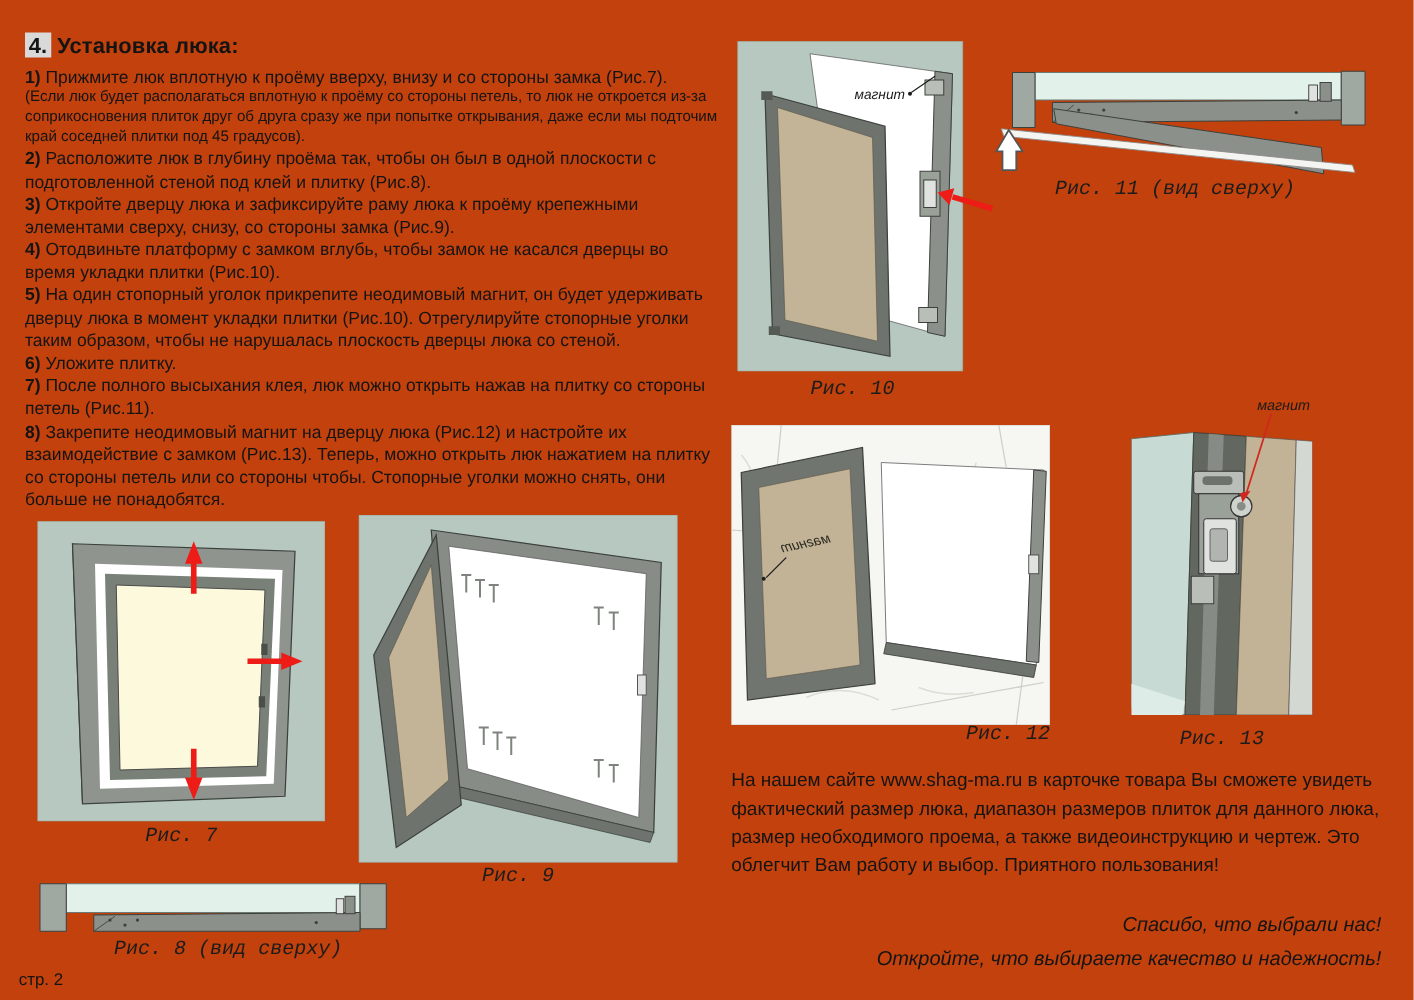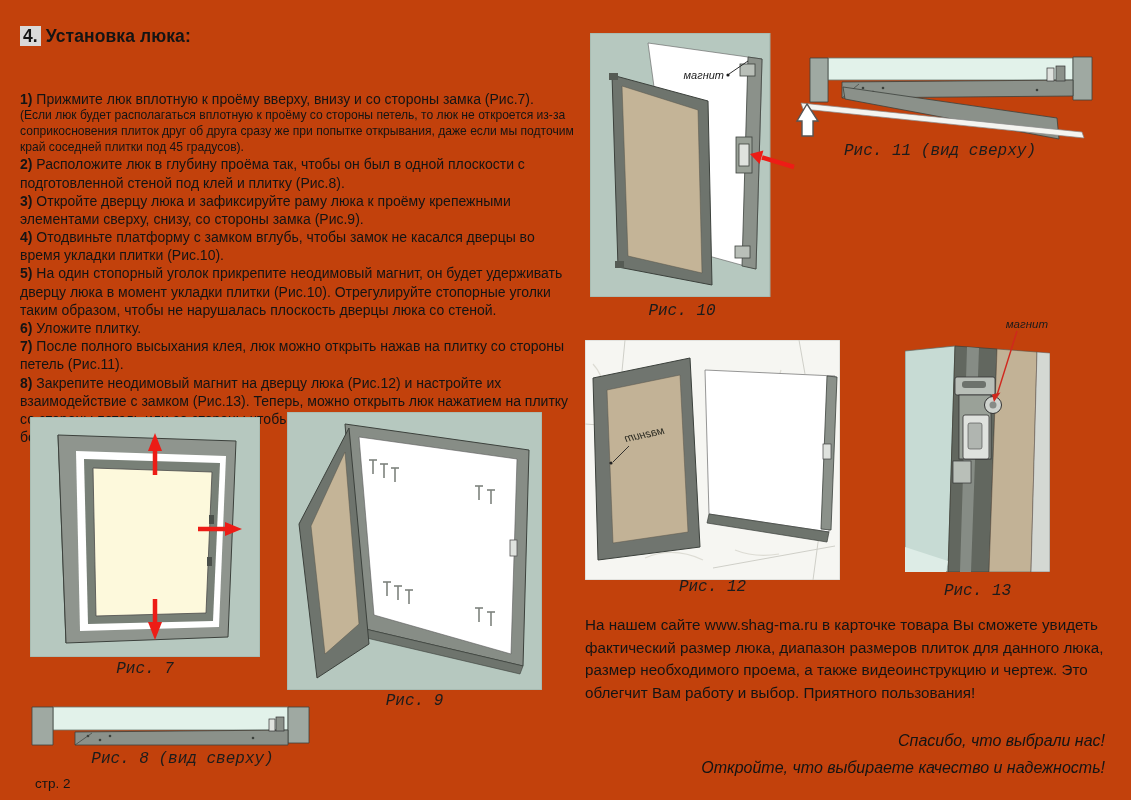--- a/index.html
+++ b/index.html
@@ -4,21 +4,21 @@
 <style>
   * { margin:0; padding:0; box-sizing:border-box; }
   html,body { background:#ffffff; }
   .sheet {
     position:relative; width:1131px; height:800px; background:#c2410c; overflow:hidden;
     font-family:"Liberation Sans", sans-serif; color:#141414;
   }
   .abs { position:absolute; }
   .heading { font-size:17.5px; font-weight:bold; letter-spacing:.1px; }
   .hl { background:#d9d9d9; padding:0 3px; }
-  .steps { width:556px; font-size:14px; line-height:1.3;margin-top:38px; }
+  .steps { width:556px; font-size:14px; line-height:1.3; }
   .steps p { margin:0; }
   .steps b { font-weight:bold; }
   .steps .note { font-size:12.1px; line-height:1.3; }
   .figcap { font-style:italic; font-size:16px; text-align:center; color:#1c1c1c;font-family:Liberation Mono, monospace; }
   .sitep { width:545px; font-size:15.2px; line-height:1.48; }
   .thanks { width:520px; font-style:italic; font-size:16px; line-height:1.66; text-align:right; }
   .pagenum { font-size:13.5px; }
   svg { display:block; }
   svg text { font-family:"Liberation Sans", sans-serif; }
 </style>
@@ -173,21 +173,21 @@
     <polygon points="120,30 250,36 244,192 124,174" fill="#ffffff" stroke="#6a6a6a" stroke-width="0.7"></polygon>
     <polygon points="242,36 252,37 246,190 236,189" fill="#8b918a" stroke="#3c413c" stroke-width="0.8"></polygon>
     <polygon points="124,174 244,192 242,202 122,183" fill="#6e746d" stroke="#3c413c" stroke-width="0.7"></polygon>
     <rect x="238" y="104" width="8" height="15" fill="#dfe2de" stroke="#444" stroke-width="0.7"></rect>
     <polygon points="8,38 105,18 115,207 13,220" fill="#70756f" stroke="#3c413c" stroke-width="1"></polygon>
     <polygon points="22,50 95,35 103,192 28,203" fill="#c2b296" stroke="#5a564c" stroke-width="0.5"></polygon>
     <text transform="translate(60,98) rotate(-12) scale(-1,1)" text-anchor="middle" font-style="italic" font-size="11" fill="#2b2b22">магнит</text>
     <polyline points="44,106 28,122" stroke="#222" stroke-width="0.9" fill="none"></polyline>
     <circle cx="26" cy="123" r="1.6" fill="#222"></circle>
   </svg>
-  <div class="abs figcap" style="left:585px; top:578px; width:255px;">Рис. 12</div>
+  <div class="abs figcap" style="left:585px; top:578px; width:255px;text-align:right;">Рис. 12</div>
 
   <svg class="abs" style="left:905px; top:315px;" width="145" height="257" viewBox="0 0 145 257">
     <text x="143" y="13" text-anchor="end" font-style="italic" font-size="11.5" fill="#1a1a1a">магнит</text>
     <polygon points="0,36 50,31 43,257 0,251" fill="#c7dbd4" stroke="#5b6a64" stroke-width="0.7"></polygon>
     <polygon points="50,31 92,34 84,257 43,257" fill="#62675f" stroke="#3a3f3a" stroke-width="0.7"></polygon>
     <polygon points="62,32 74,33 66,257 55,257" fill="#868c85"></polygon>
     <polygon points="92,34 132,37 126,257 84,257" fill="#c2b296" stroke="#5a564c" stroke-width="0.6"></polygon>
     <polygon points="132,37 145,38 145,257 126,257" fill="#d4d8d3" stroke="#555" stroke-width="0.5"></polygon>
     <polygon points="0,232 43,246 41,257 0,257" fill="#ddece6"></polygon>
     <rect x="50" y="62" width="40" height="18" rx="2" fill="#b9bfb8" stroke="#333" stroke-width="0.8"></rect>
@@ -203,15 +203,15 @@
   </svg>
   <div class="abs figcap" style="left:905px; top:582px; width:145px;">Рис. 13</div>
 
   <div class="abs sitep" style="left:585px; top:614px;">На нашем сайте www.shag-ma.ru в карточке товара Вы сможете увидеть фактический размер люка, диапазон размеров плиток для данного люка, размер необходимого проема, а также видеоинструкцию и чертеж. Это облегчит Вам работу и выбор. Приятного пользования!</div>
 
   <div class="abs thanks" style="left:585px; top:728px;">
     <div>Спасибо, что выбрали нас!</div>
     <div>Откройте, что выбираете качество и надежность!</div>
   </div>
 
-  <div class="abs pagenum" style="left:15px; top:776px;margin-left:20px;">стр. 2</div>
+  <div class="abs pagenum" style="left:15px; top:776px;">стр. 2</div>
 
 </div>
 
 </body></html>

